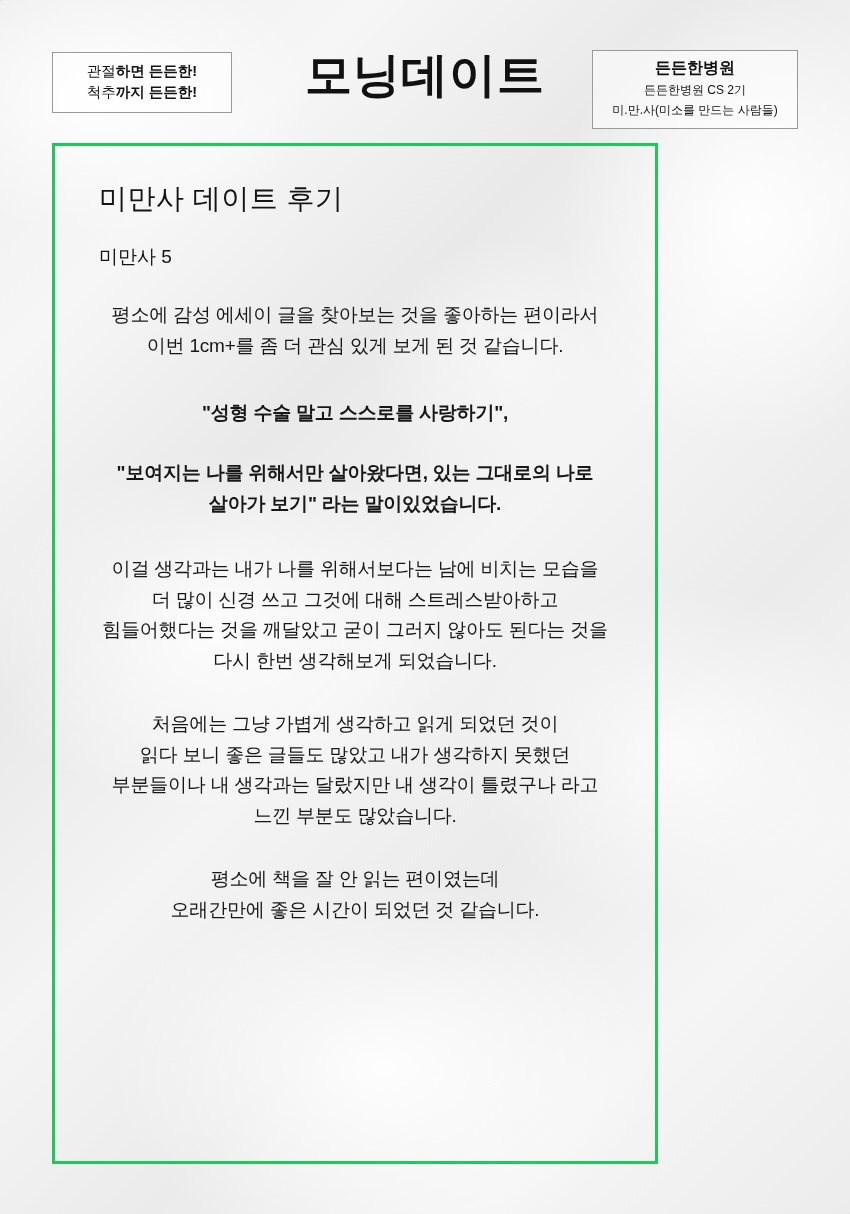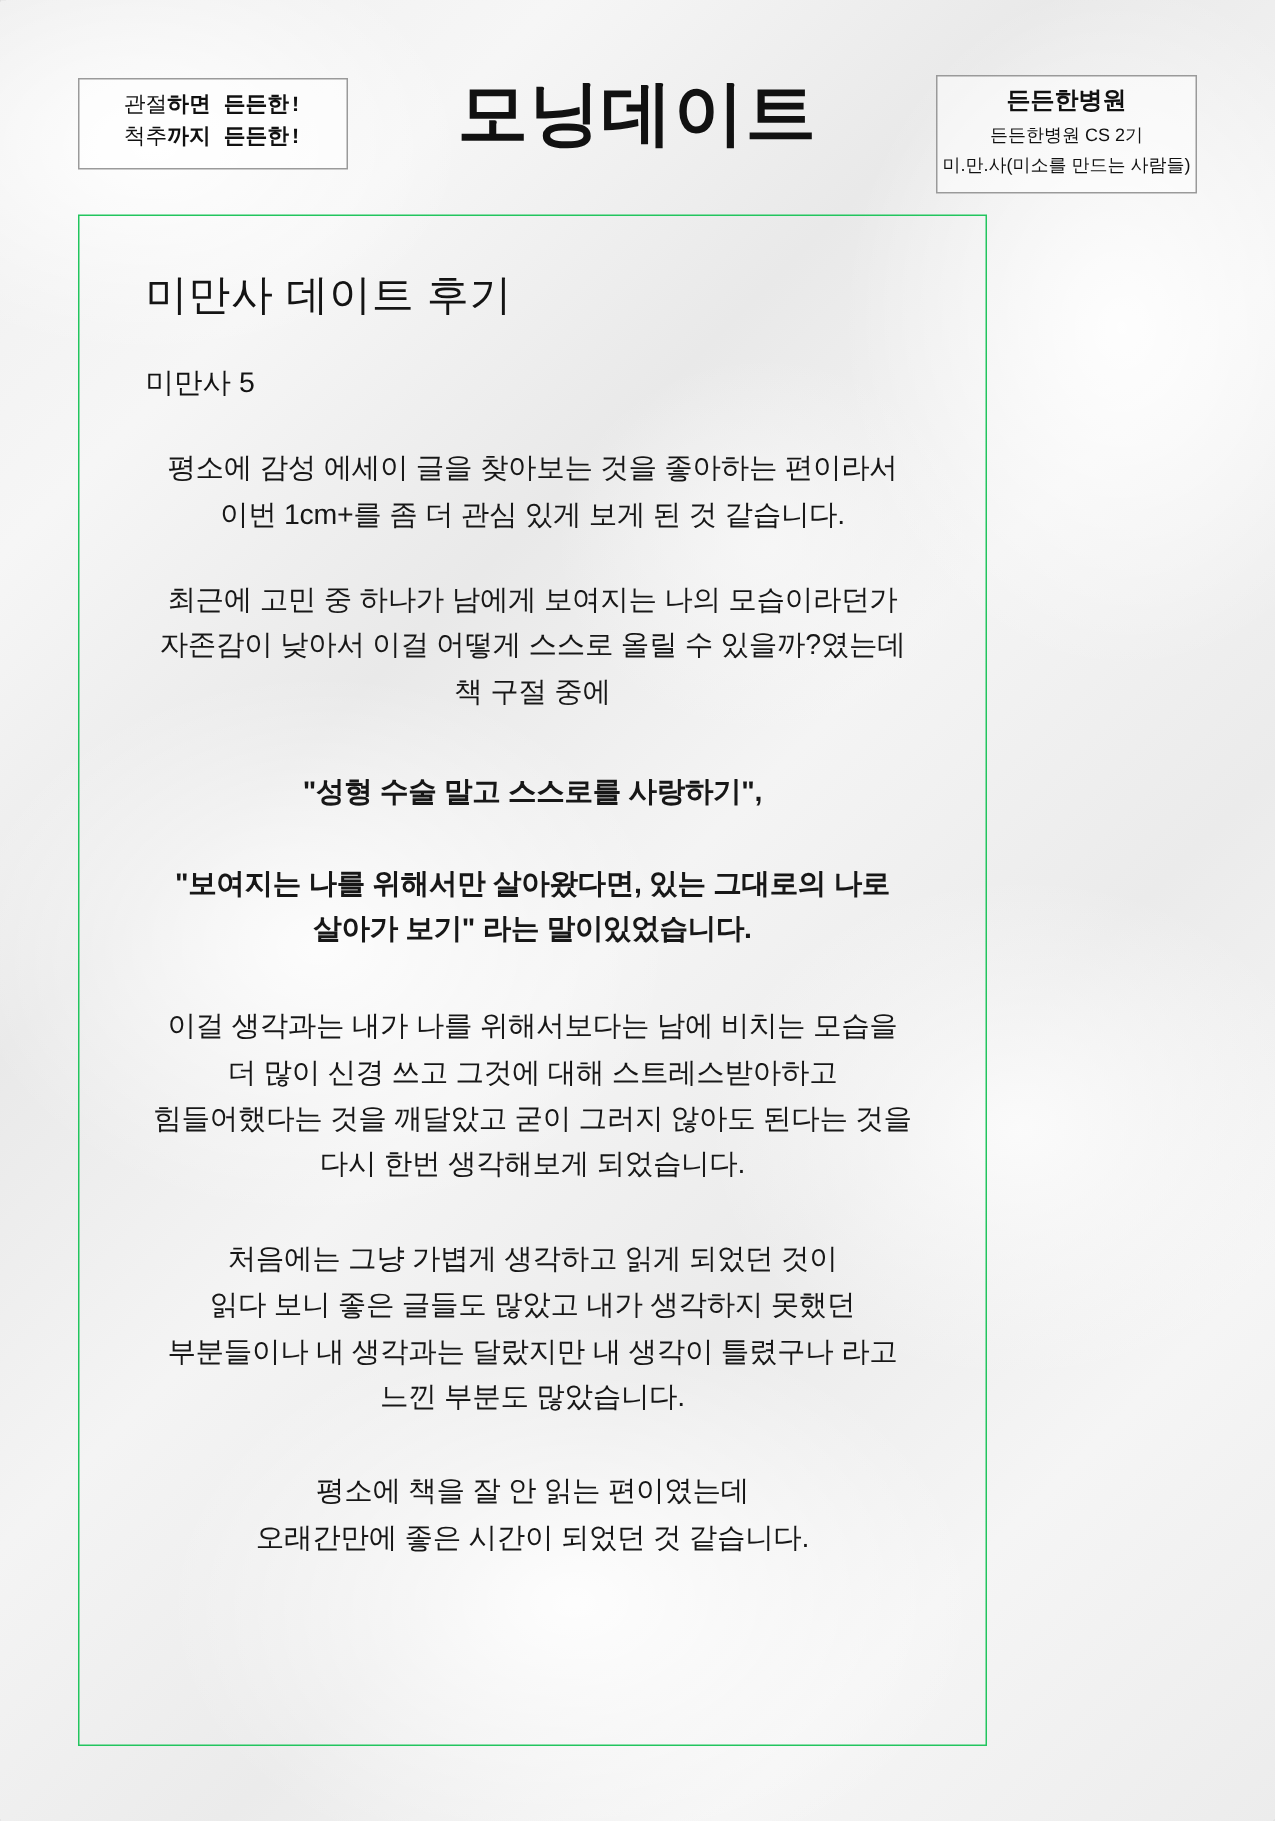--- a/index.html
+++ b/index.html
@@ -62,21 +62,20 @@
     left: 52px;
     top: 8px;
     width: 170px;
     padding: 8px 4px 9px;
     border: 1px solid #9a9a9a;
     background: rgba(255,255,255,0.5);
     text-align: center;
     line-height: 1.45;
     font-size: 14.5px;
     color: #111;
-    font-family: Liberation Mono, monospace;
   }
   .badge-left .ln { white-space: nowrap; }
   .badge-left b { font-weight: 700; }
 
   .masthead {
     position: absolute;
     left: 0; right: 0;
     top: 0;
     text-align: center;
     font-size: 47px;
@@ -84,21 +83,21 @@
     letter-spacing: 1px;
     color: #111;
     font-family: "Liberation Serif", serif;
   }
 
   .badge-right {
     position: absolute;
     right: 52px;
     top: 6px;
     width: 172px;
-    padding: 7px 0 8px;
+    padding: 7px 16px 8px;
     border: 1px solid #9a9a9a;
     background: rgba(255,255,255,0.5);
     text-align: center;
     color: #111;
     margin-left: 27px;
   }
   .badge-right .title {
     font-size: 16px;
     font-weight: 700;
     line-height: 1.3;
@@ -109,21 +108,21 @@
     margin-top: 3px;
   }
 
   
   .frame {
     position: absolute;
     left: 52px;
     top: 143px;
     width: 606px;
     height: 1021px;
-    border: 1px solid #22c55e;
+    border: 3px solid #22c55e;
     box-sizing: border-box;
   }
 
   .content {
     position: absolute;
     left: 0; right: 0;
     top: 0;
     padding: 34px 44px 0;
   }
 
@@ -187,25 +186,20 @@
     <div class="content">
 
       <h1 class="doc-title">미만사 데이트 후기</h1>
       <div class="doc-subtitle">미만사 5</div>
 
       <p class="para">
         <span class="ln">평소에 감성 에세이 글을 찾아보는 것을 좋아하는 편이라서</span>
         <span class="ln">이번 1cm+를 좀 더 관심 있게 보게 된 것 같습니다.</span>
       </p>
 
-      <p class="para spaced">
-        <span class="ln">최근에 고민 중 하나가 남에게 보여지는 나의 모습이라던가</span>
-        <span class="ln">자존감이 낮아서 이걸 어떻게 스스로 올릴 수 있을까?였는데</span>
-        <span class="ln">책 구절 중에</span>
-      </p>
 
       <p class="para bold quote-1">
         <span class="ln">"성형 수술 말고 스스로를 사랑하기",</span>
       </p>
 
       <p class="para bold quote-2">
         <span class="ln">"보여지는 나를 위해서만 살아왔다면,  있는 그대로의 나로</span>
         <span class="ln">살아가 보기"<span class="normal"> 라는 말이있었습니다.</span></span>
       </p>
 

